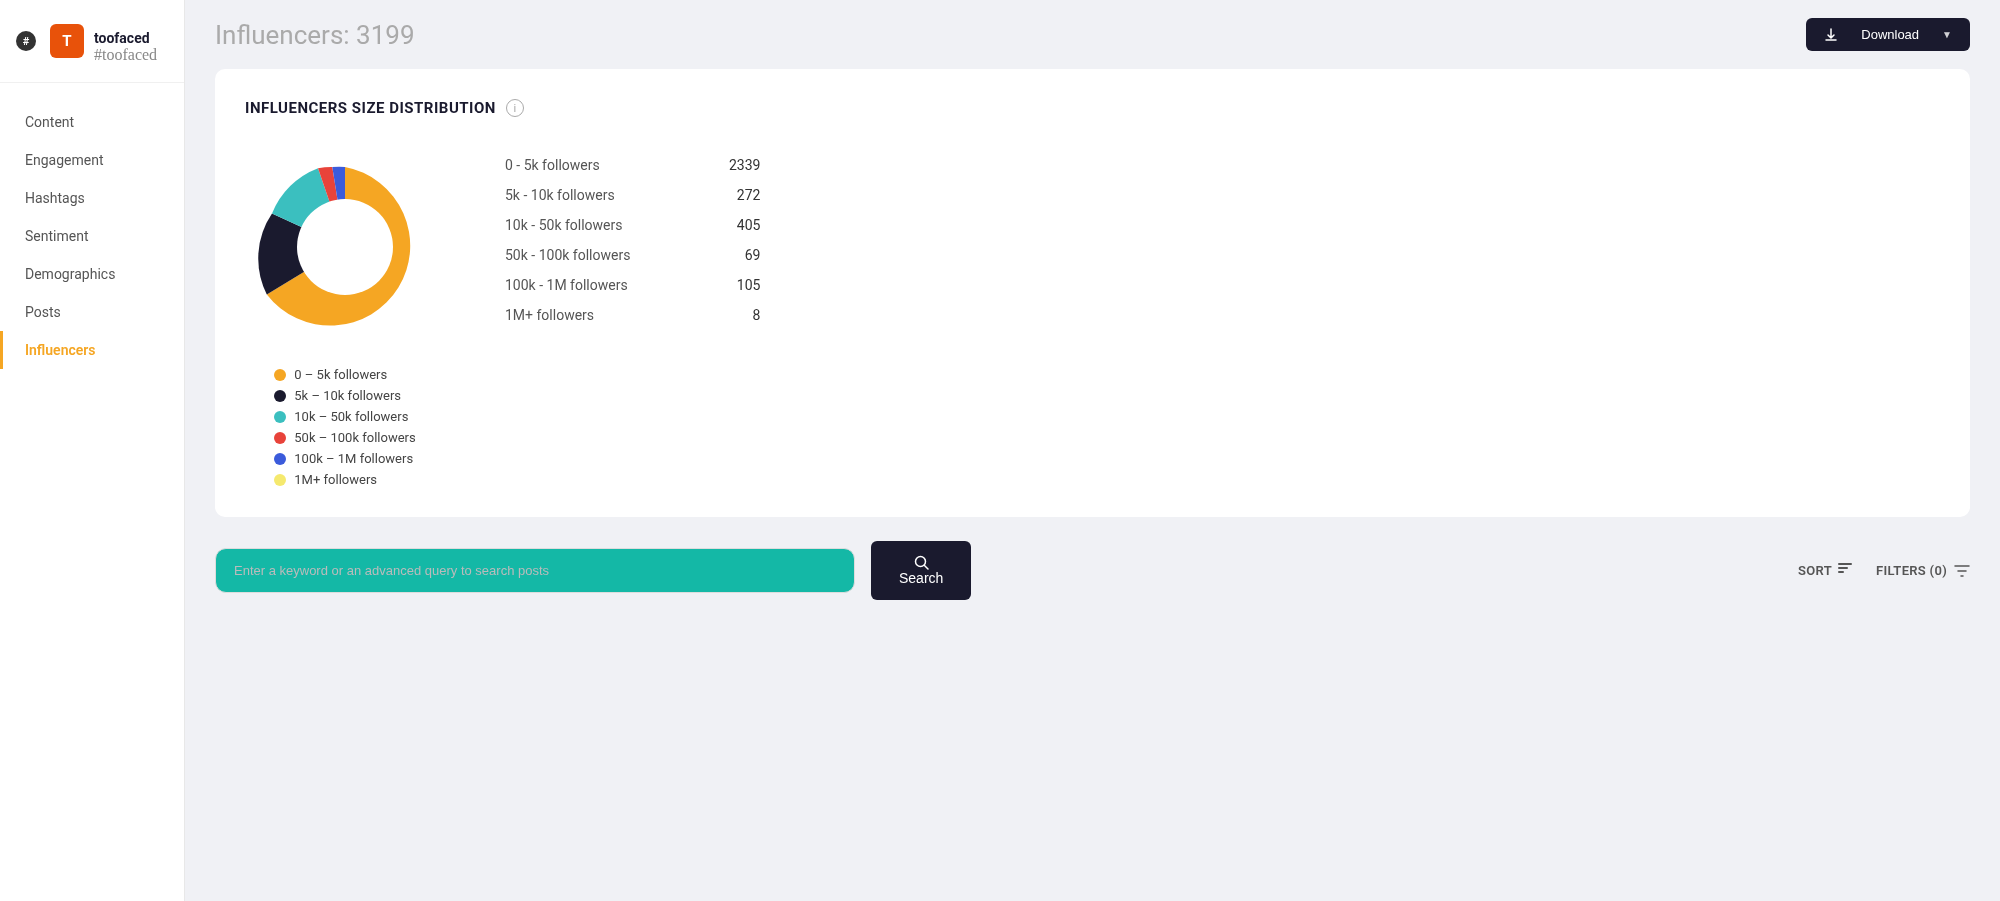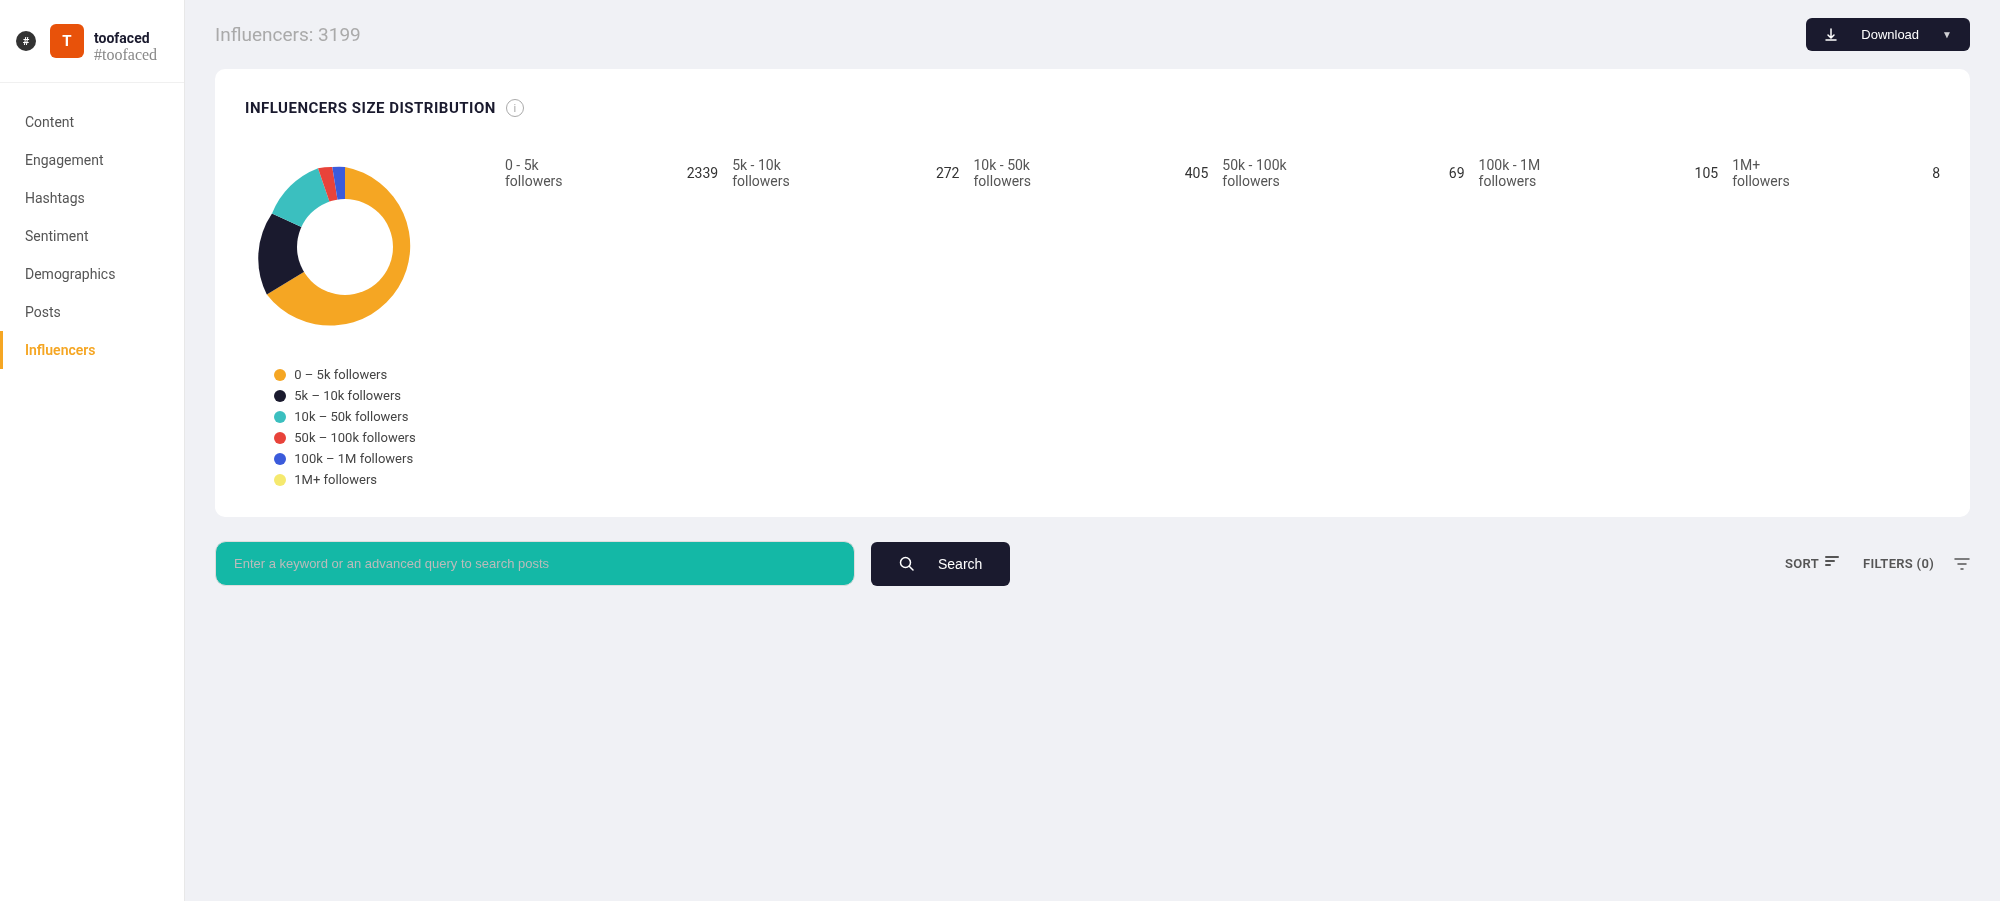--- a/index.html
+++ b/index.html
@@ -107,21 +107,21 @@
 
     .header {
       display: flex;
       align-items: center;
       justify-content: space-between;
       padding: 18px 30px;
       background: #f0f1f5;
     }
 
     .page-title {
-      font-size: 19px;
+      font-size: 26px;
       font-weight: 400;
       color: #aaa;
     }
 
     .download-btn {
       background: #1a1a2e;
       color: #fff;
       border: none;
       padding: 9px 18px;
       border-radius: 6px;
@@ -216,21 +216,21 @@
     .legend-dot {
       width: 12px;
       height: 12px;
       border-radius: 50%;
       flex-shrink: 0;
     }
 
     
     .stats-table {
       display: flex;
-      flex-direction: row;
+      flex-direction: column;
       gap: 14px;
       margin-top: 10px;
     }
 
     .stats-row {
       display: flex;
       align-items: center;
       justify-content: space-between;
       gap: 80px;
       font-size: 14px;
@@ -280,22 +280,23 @@
     .search-btn {
       background: #1a1a2e;
       color: #fff;
       border: none;
       padding: 14px 28px;
       border-radius: 6px;
       font-size: 14px;
       cursor: pointer;
       display: flex;
       align-items: center;
-      gap: 24px;
+      gap: 0;
       font-weight: 500;
+      flex-direction: column;
     }
 
     .sort-filters {
       display: flex;
       align-items: center;
       gap: 24px;
       margin-left: auto;
     }
 
     .sort-btn {
@@ -305,21 +306,21 @@
       font-size: 13px;
       color: #555;
       cursor: pointer;
       font-weight: 600;
       letter-spacing: 0.3px;
     }
 
     .filters-btn {
       display: flex;
       align-items: center;
-      gap: 20px;
+      gap: 7px;
       font-size: 13px;
       color: #555;
       cursor: pointer;
       font-weight: 600;
       letter-spacing: 0.3px;
       text-align: center;
     }
 
     .sort-icon {
       display: flex;

